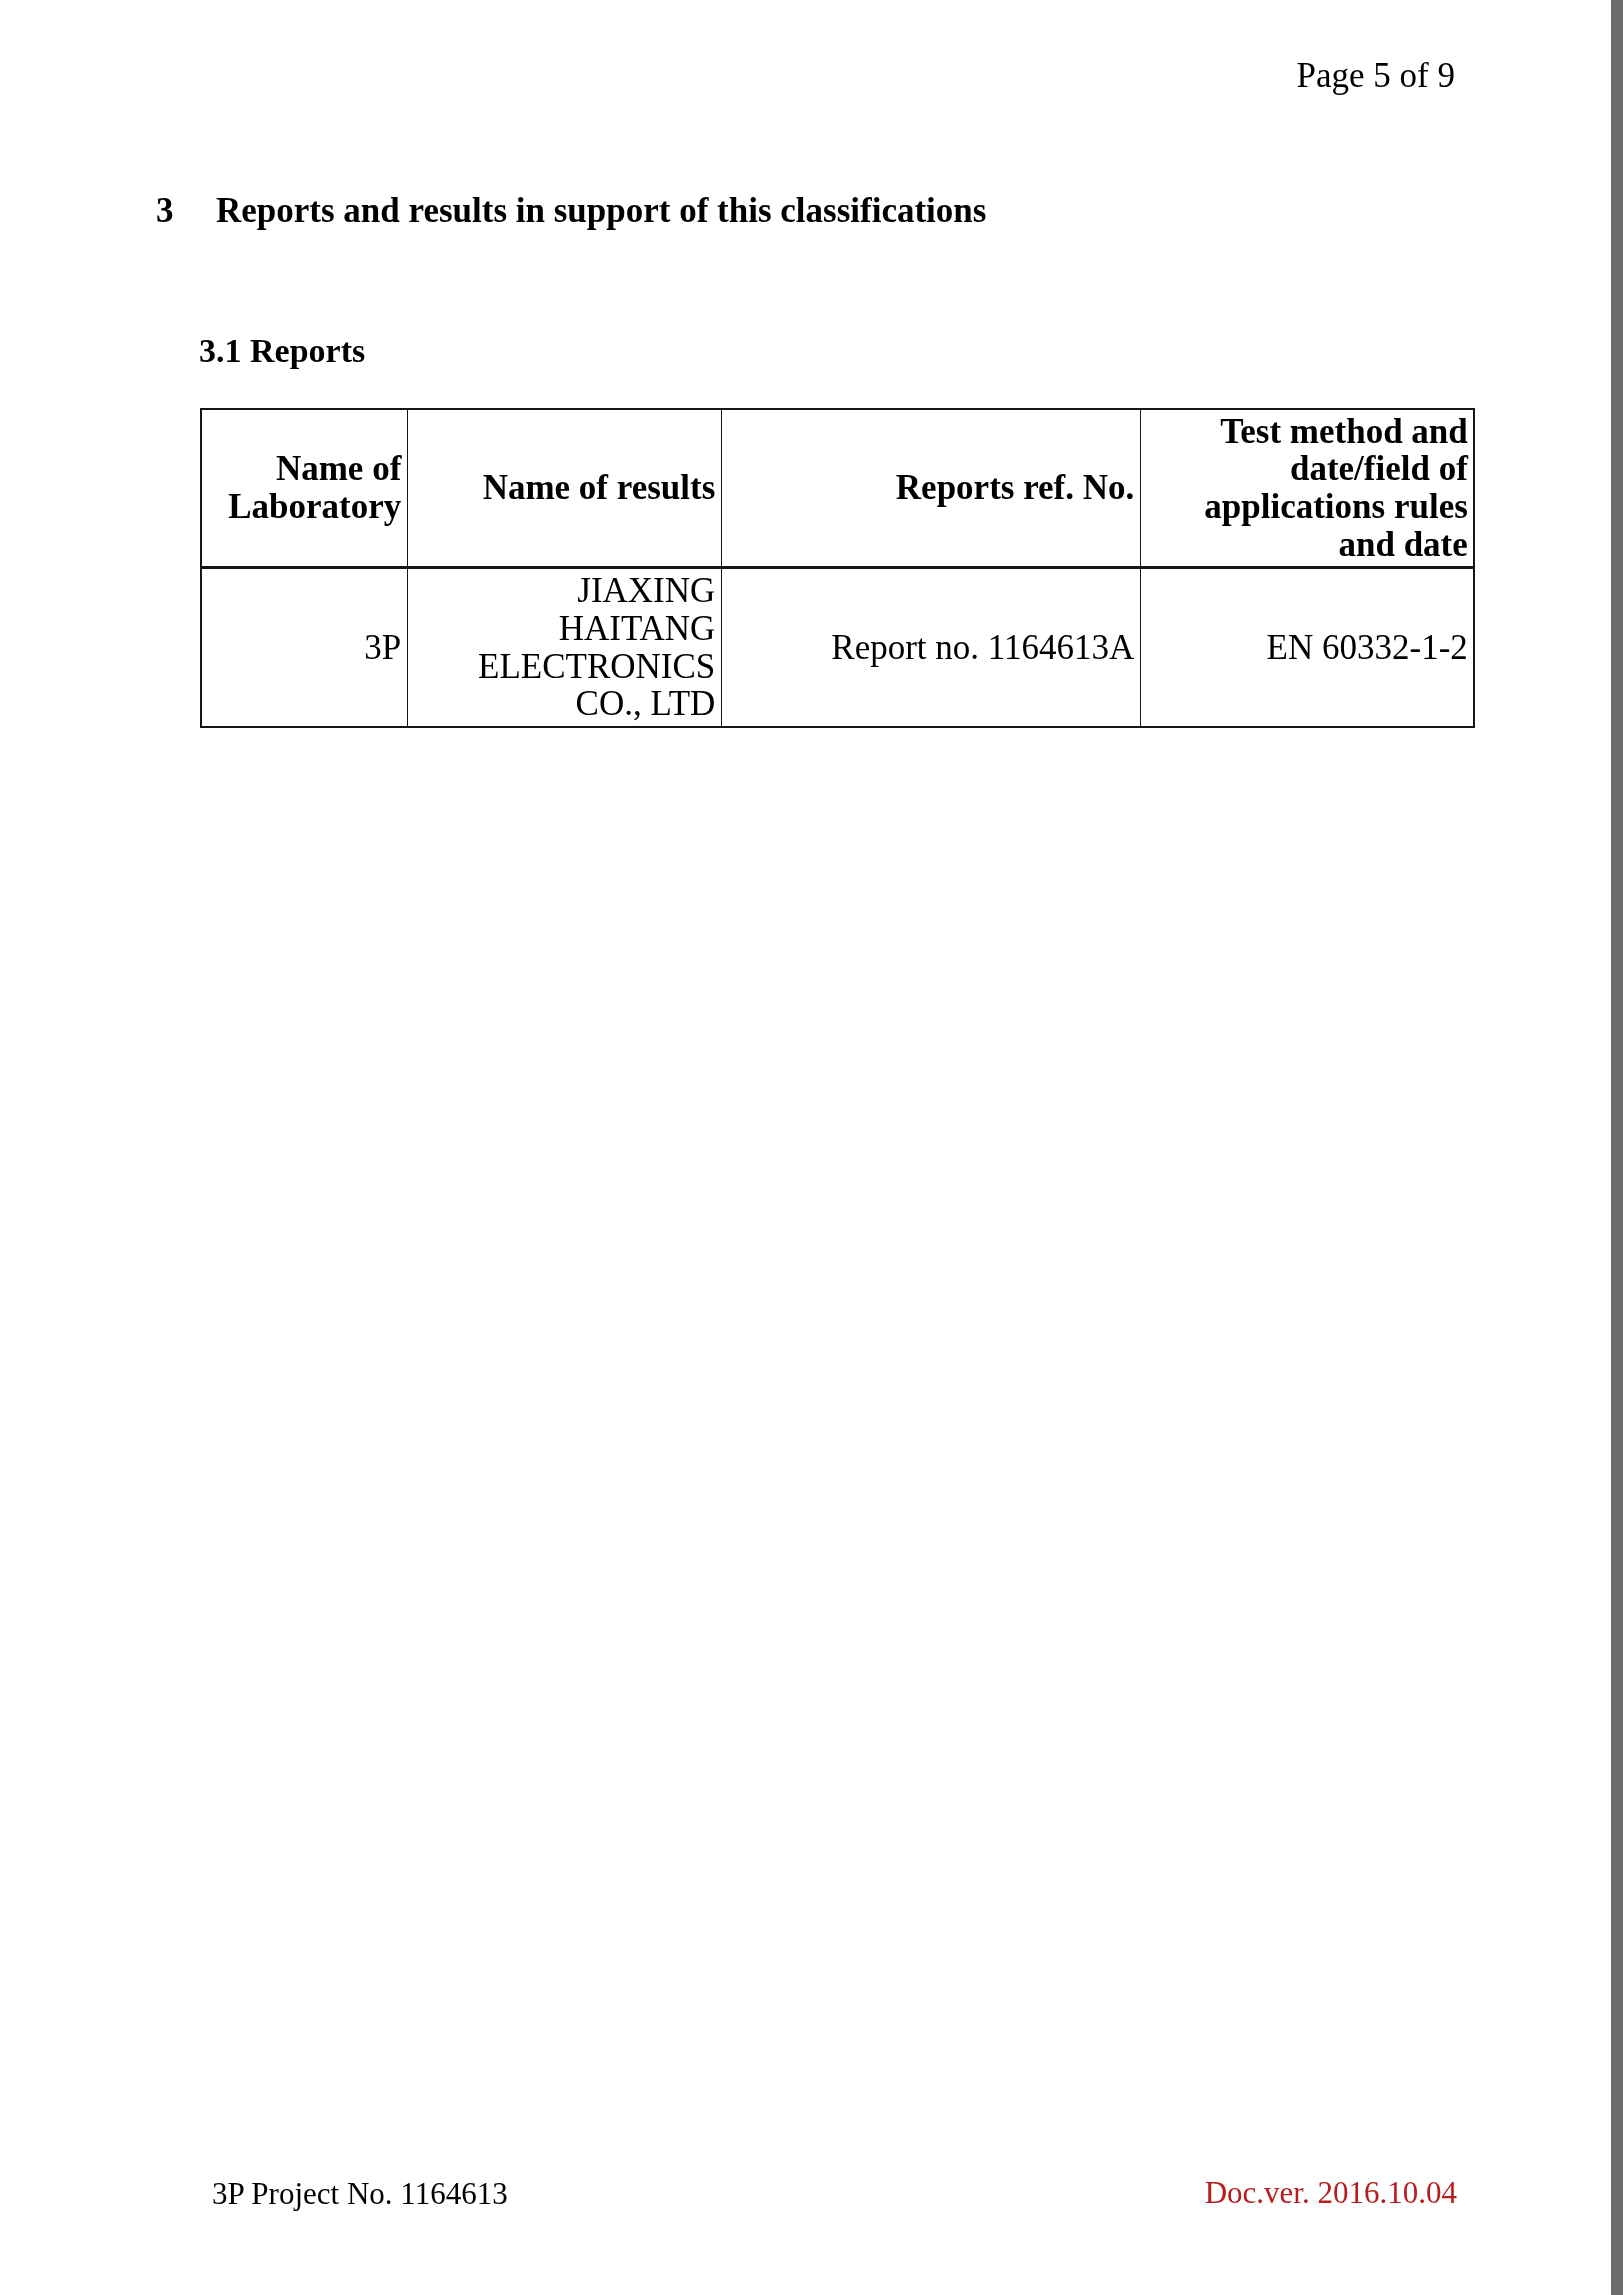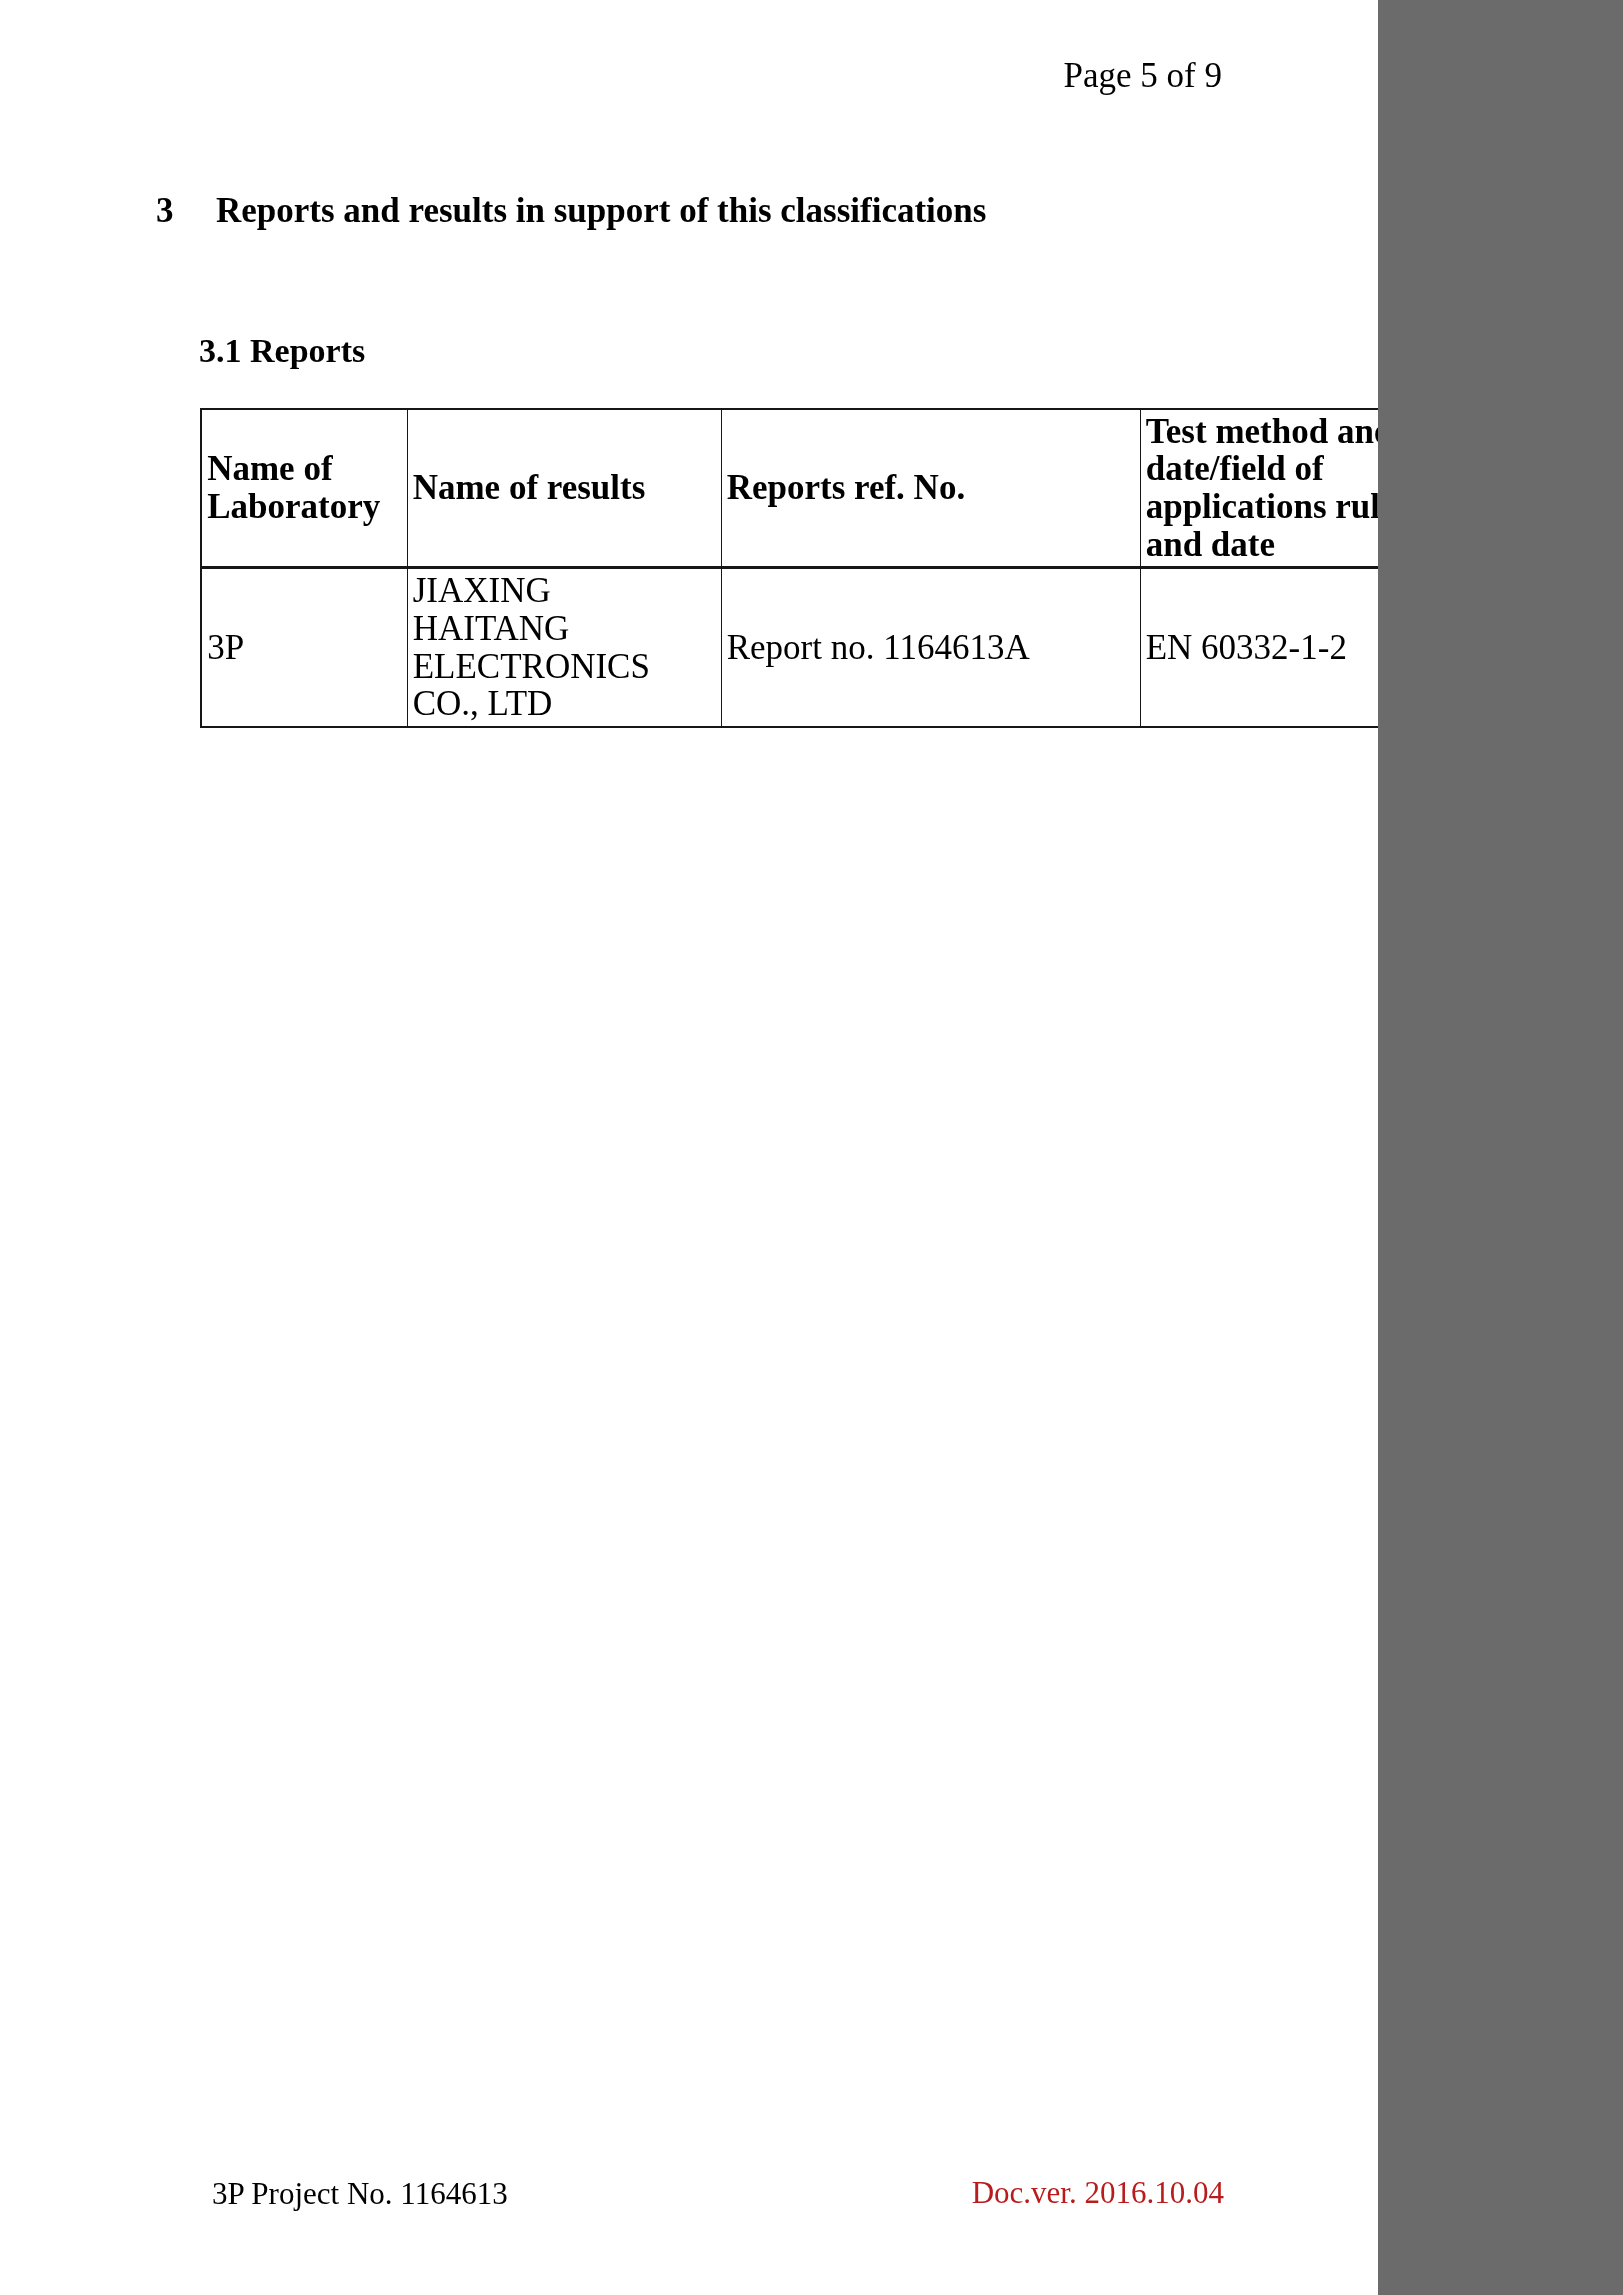--- a/index.html
+++ b/index.html
@@ -2,21 +2,21 @@
 <html style="font-size:10.5px"><head>
 <meta charset="utf-8">
 <style>
   html, body {
     margin: 0;
     padding: 0;
     background: #6b6b6b;
   }
   .page {
     position: relative;
-    width: 1378px;
+    width: 1611px;
     height: 2295px;
     background: #ffffff;
     font-family: "Liberation Serif", "DejaVu Serif", serif;
     color: #000000;
     overflow: hidden;
   }
   .page-indicator {
     position: absolute;
     top: 56px;
     right: 156px;
@@ -51,21 +51,21 @@
     top: 408px;
     left: 200px;
     width: 1273px;
     border-collapse: collapse;
     table-layout: fixed;
     font-size: 35px;
   }
   .report-table th,
   .report-table td {
     border: 1.3px solid #161616;
-    text-align: left;
+    text-align: right;
     vertical-align: middle;
     padding: 2.6px 5.2px;
     line-height: 1.08;
     white-space: pre-line;
     overflow: hidden;
     margin-top: 40px;
   }
   .report-table {
     border: 2px solid #161616;
   }

